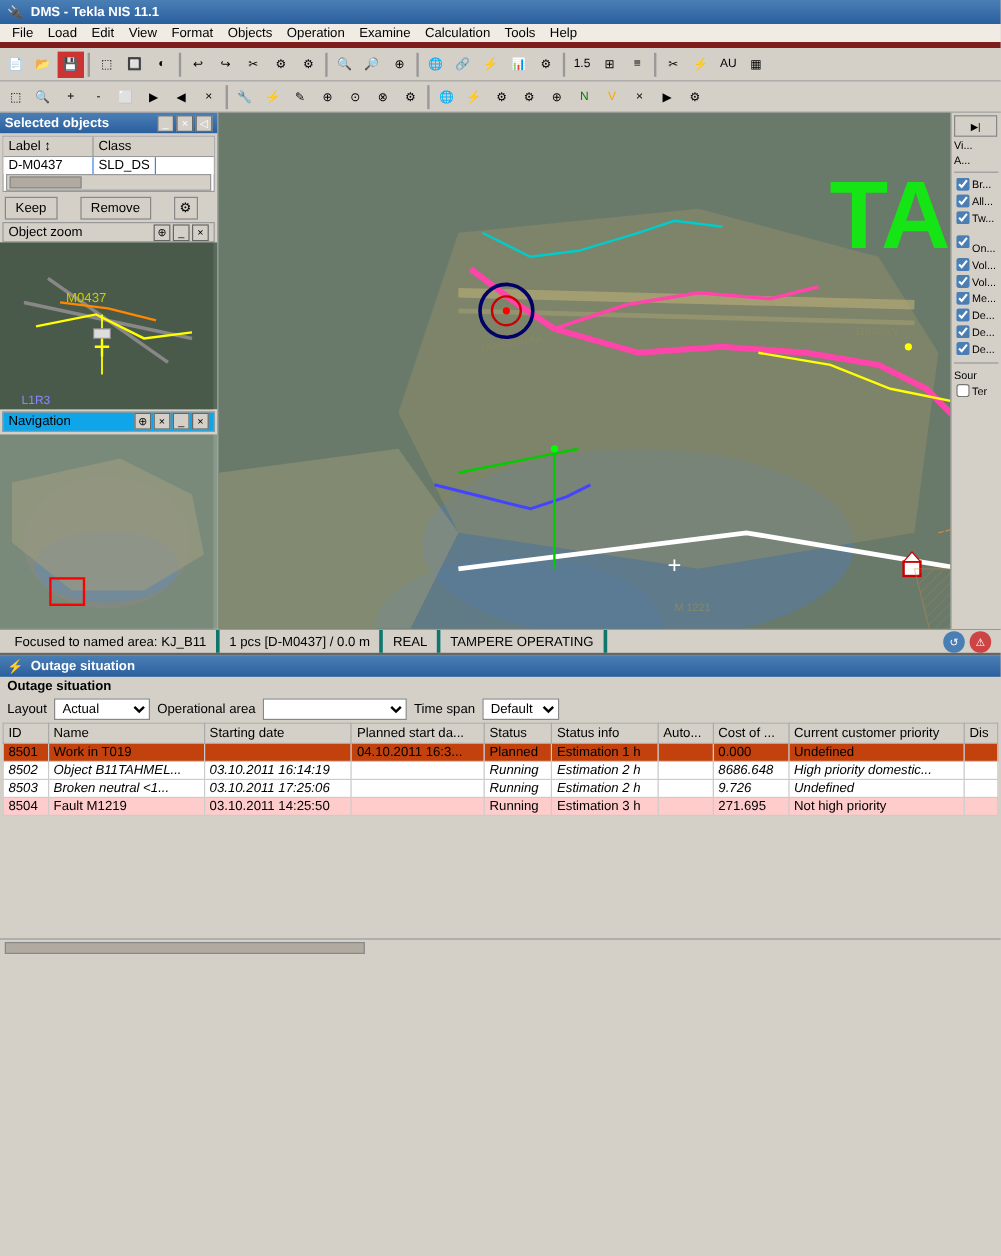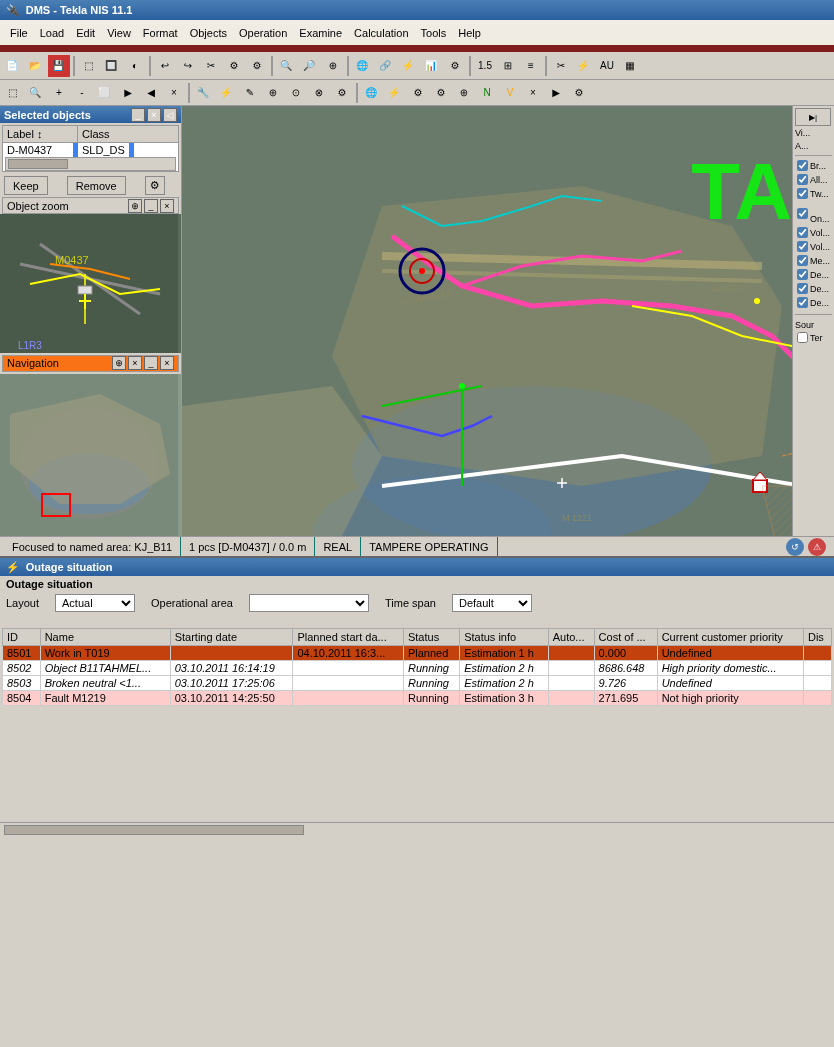--- a/index.html
+++ b/index.html
@@ -13,24 +13,24 @@
       display: flex;
       align-items: center;
       padding: 0 6px;
       font-size: 11px;
       font-weight: bold;
     }
 
     
     .menu-bar {
       background: #f0ece4;
-      height: 32px;
-      display: flex;
-      align-items: center;
-      border-bottom: 7px solid #7f1d1d;
+      height: 20px;
+      display: flex;
+      align-items: center;
+      border-bottom: 5px solid #7f1d1d;
       padding: 0 4px;
     }
     .menu-item {
       padding: 2px 6px;
       cursor: pointer;
       font-size: 11px;
     }
 
     
     .toolbar {
@@ -103,21 +103,21 @@
       cursor: pointer;
     }
     .table-col:last-child { border-right: none; }
     .table-row {
       display: flex;
       background: white;
     }
     .table-cell {
       padding: 1px 4px;
       font-size: 11px;
-      border-right: 5px solid #3b82f6;
+      border-right: 1px solid #3b82f6;
     }
     .scrollbar-h {
       height: 14px;
       background: #d4d0c8;
       border: 1px solid #999;
       margin: 0 2px;
       display: flex;
       align-items: center;
     }
 
@@ -171,21 +171,21 @@
       height: 20px;
       border-top: 1px solid #999;
       display: flex;
       align-items: center;
       padding: 0 4px;
       font-size: 11px;
       gap: 0;
     }
     .status-section {
       padding: 0 8px;
-      border-right: 1px solid #0f766e;
+      border-right: 3px solid #0f766e;
       height: 100%;
       display: flex;
       align-items: center;
     }
 
     
     .outage-panel {
       background: #d4d0c8;
       border-top: 2px solid #666;
       height: 270px;
@@ -202,21 +202,21 @@
     }
     .outage-subtitle {
       padding: 2px 6px;
       font-size: 11px;
       font-weight: bold;
     }
     .outage-filters {
       display: flex;
       align-items: center;
       padding: 2px 6px;
-      gap: 16px;
+      gap: 6px;
       font-size: 11px;
     }
     .outage-select {
       height: 18px;
       font-size: 11px;
       background: white;
       border: 1px solid #888;
       padding: 0 2px;
     }
     .outage-table {
@@ -236,21 +236,21 @@
       border: 1px solid #ccc;
       padding: 1px 4px;
       white-space: nowrap;
     }
     .row-white { background: #c2410c; }
     .row-highlight { background: #ffcccc; }
     .row-normal { background: white; font-style: italic; }
     .outage-table-container {
       overflow: auto;
       height: 180px;
-      margin: 14px 2px;
+      margin: 0 2px;
     }
 
     
     .bottom-scrollbar {
       height: 14px;
       background: #d4d0c8;
       border-top: 1px solid #999;
       display: flex;
       align-items: center;
     }
@@ -456,21 +456,21 @@
 
         <rect x="78" y="72" width="14" height="8" fill="#ddd" stroke="#888" stroke-width="1"></rect>
 
         <line x1="85" y1="80" x2="85" y2="95" stroke="#ffff00" stroke-width="2"></line>
         <line x1="79" y1="87" x2="91" y2="87" stroke="#ffff00" stroke-width="2"></line>
 
         <text x="18" y="135" fill="#8888ff" font-size="10" font-family="Arial">L1R3</text>
       </svg>
     </div>
 
-    <div style="display:flex; align-items:center; background:#f97316; height:18px; padding:0 4px; border:1px solid #999; margin:2px;">
+    <div style="display:flex; align-items:center; background:#0ea5e9; height:18px; padding:0 4px; border:1px solid #999; margin:2px;">
       <span style="font-size:11px; flex:1;">Navigation</span>
       <div style="display:flex; gap:2px;">
         <div class="panel-ctrl-btn">⊕</div>
         <div class="panel-ctrl-btn">×</div>
         <div class="panel-ctrl-btn">_</div>
         <div class="panel-ctrl-btn">×</div>
       </div>
     </div>
     <div class="nav-canvas">
       <svg width="178" height="180" style="position:absolute;top:0;left:0;">
@@ -634,21 +634,21 @@
   <div class="outage-filters">
     <span>Layout</span>
     <select class="outage-select" style="width:80px;">
       <option>Actual</option>
     </select>
     <span>Operational area</span>
     <select class="outage-select" style="width:120px;">
       <option></option>
     </select>
     <span>Time span</span>
-    <select class="outage-select" style="width:80px;">
+    <select class="outage-select" style="width:64px;">
       <option>Default</option>
     </select>
   </div>
   <div class="outage-table-container">
     <table class="outage-table">
       <thead>
         <tr>
           <th>ID</th>
           <th>Name</th>
           <th>Starting date</th>

